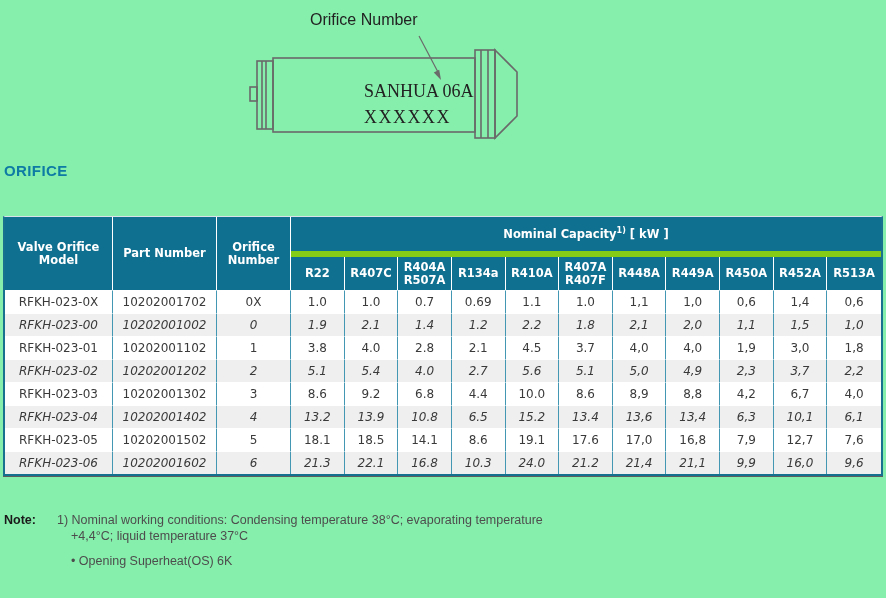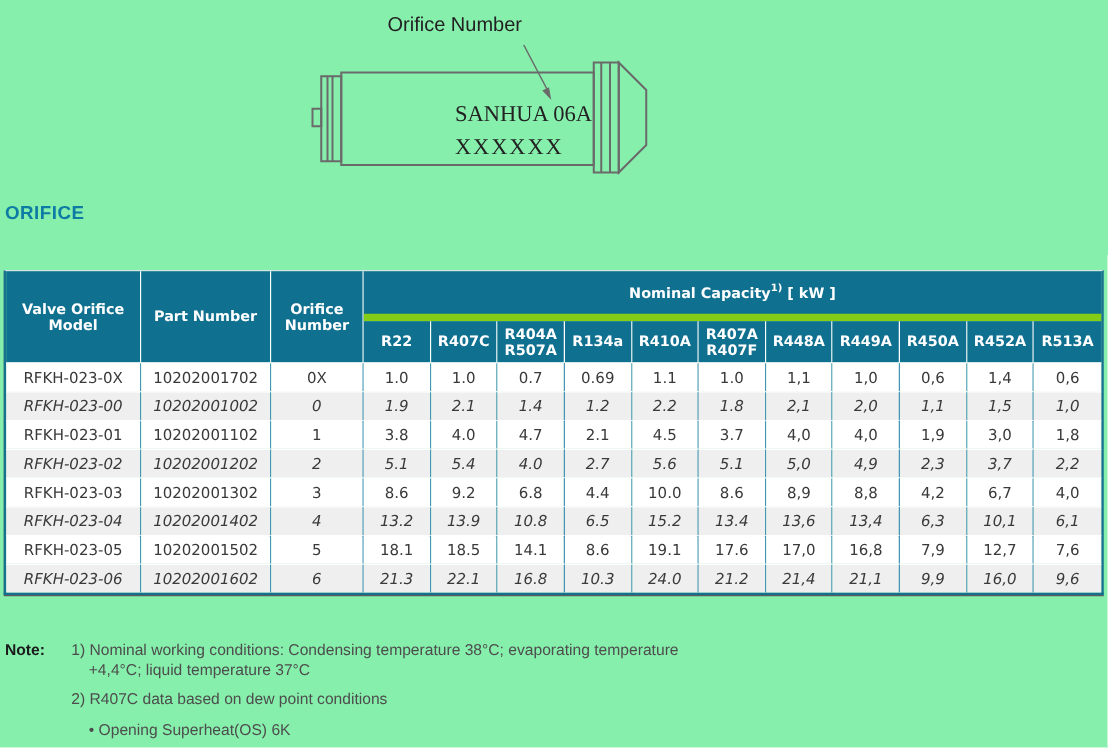--- a/index.html
+++ b/index.html
@@ -166,21 +166,21 @@
           <td>1,1</td>
           <td>1,5</td>
           <td>1,0</td>
         </tr>
         <tr>
           <td>RFKH-023-01</td>
           <td>10202001102</td>
           <td>1</td>
           <td>3.8</td>
           <td>4.0</td>
-          <td>4.7</td>
+          <td>2.8</td>
           <td>2.1</td>
           <td>4.5</td>
           <td>3.7</td>
           <td>4,0</td>
           <td>4,0</td>
           <td>1,9</td>
           <td>3,0</td>
           <td>1,8</td>
         </tr>
         <tr class="alt">
@@ -264,18 +264,17 @@
           <td>9,6</td>
         </tr>
       </tbody>
   </table>
 
   <div class="notes">
     <div class="note-label">Note:</div>
     <div class="note-body">
       <div class="note-item hang">1) Nominal working conditions: Condensing temperature 38°C; evaporating temperature
 +4,4°C; liquid temperature 37°C</div>
-      <div class="note-item hang gap">2) R407C data based on dew point conditions</div>
       <div class="note-item bullet">• Opening Superheat(OS) 6K</div>
     </div>
   </div>
 
 </div>
 
 </body></html>

